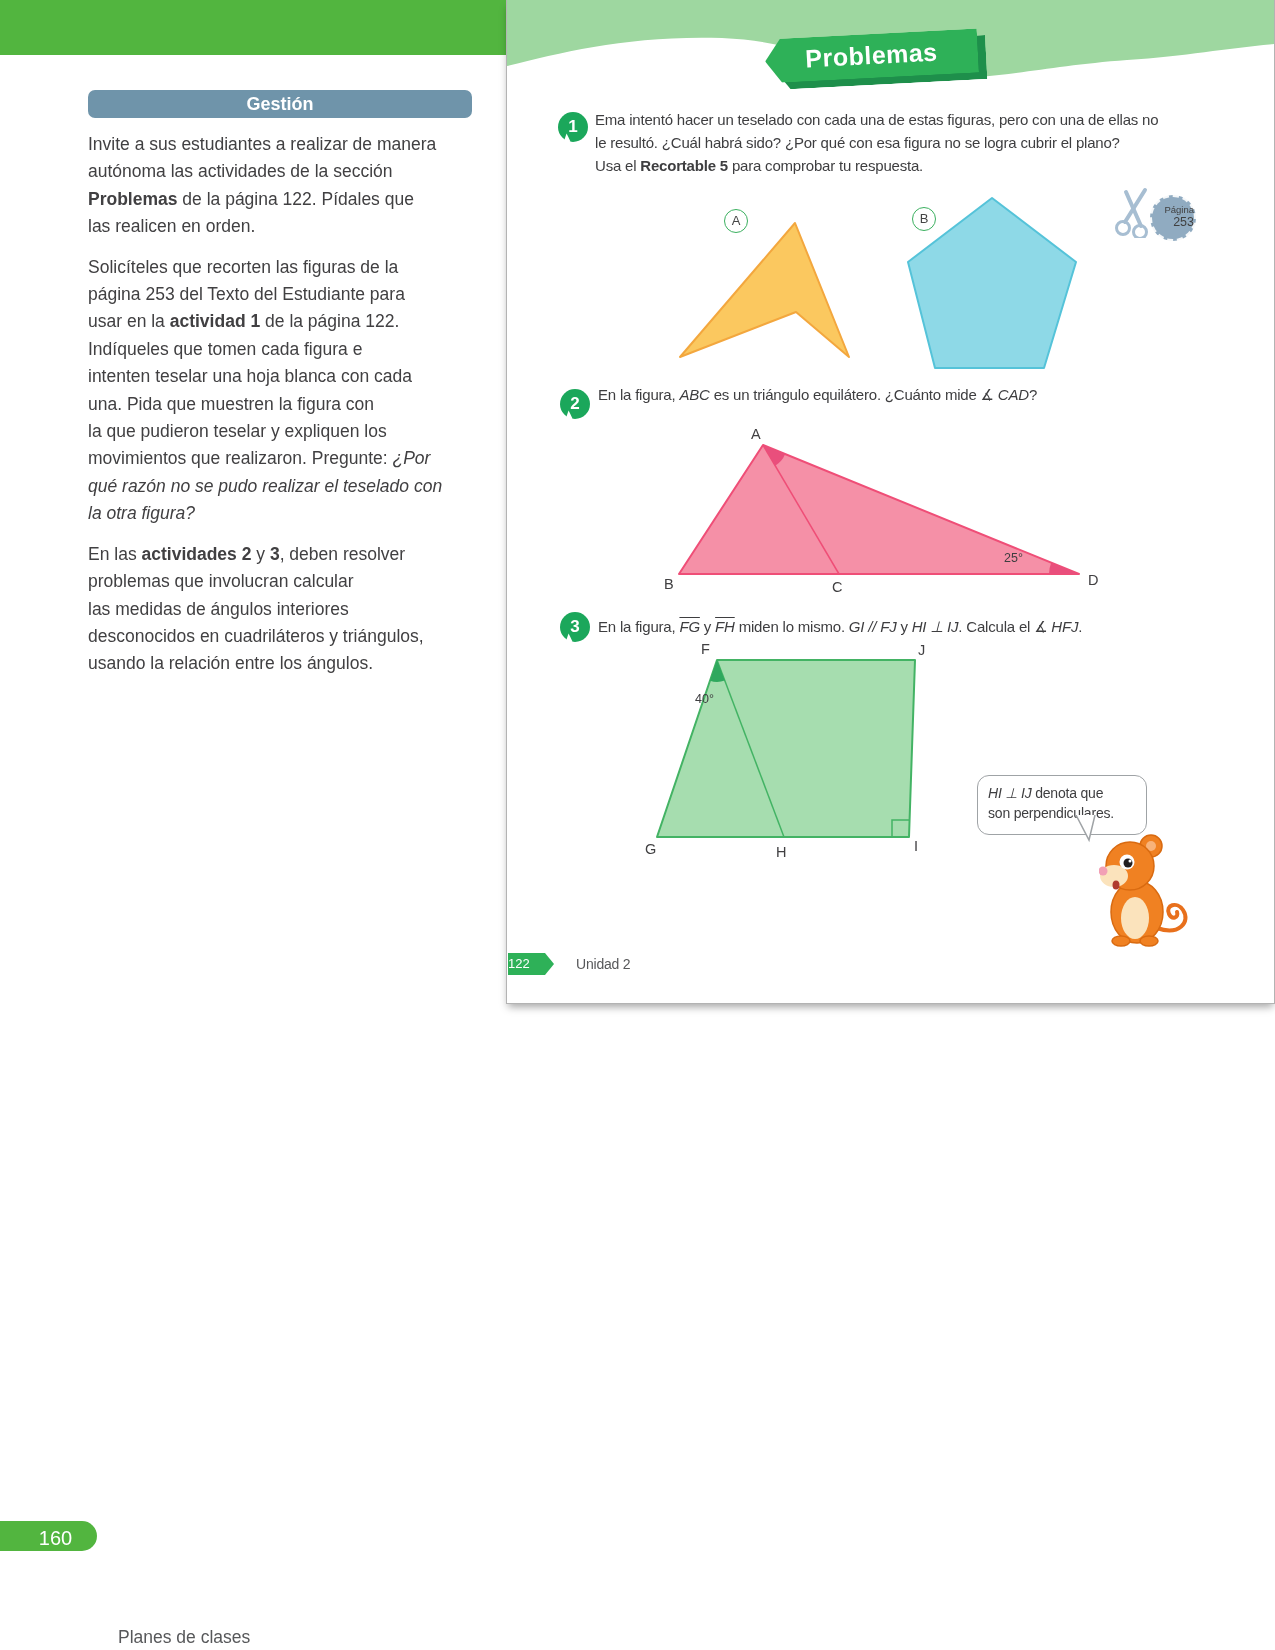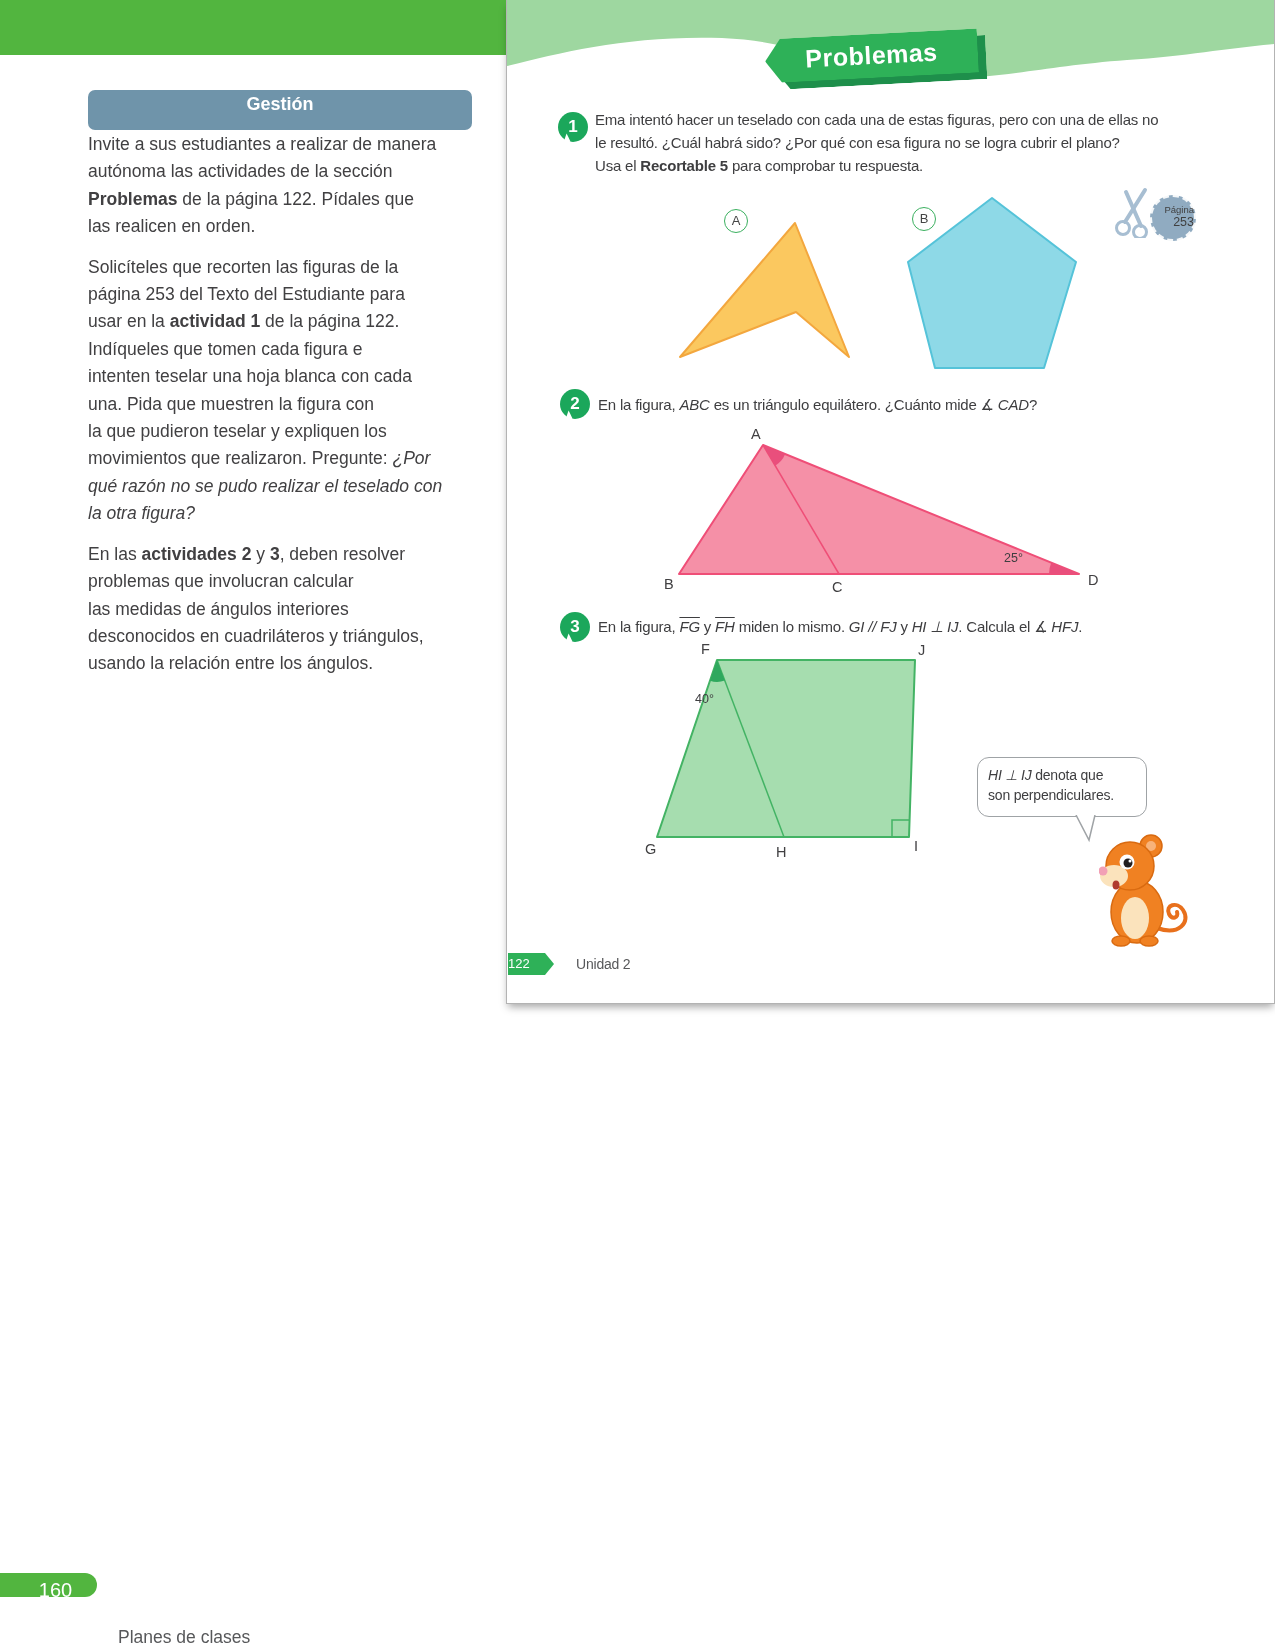--- a/index.html
+++ b/index.html
@@ -2,21 +2,21 @@
 <html><head>
 <meta charset="utf-8">
 <style>
   html,body{margin:0;padding:0;background:#fff;}
   body{width:1275px;height:1650px;position:relative;overflow:hidden;
        font-family:"Liberation Sans",sans-serif;-webkit-font-smoothing:antialiased;}
   .abs{position:absolute;}
   
   .topbar{left:0;top:0;width:506px;height:55px;background:#52B53F;}
   
-  .gestion{left:88px;top:90px;width:384px;height:40px;background:#6F94AA;border-radius:7px;
+  .gestion{left:88px;top:90px;width:384px;height:28px;background:#6F94AA;border-radius:7px;
            color:#fff;font-weight:bold;font-size:18px;text-align:center;line-height:28px;}
   .sidetext{left:88px;top:131px;width:410px;font-size:17.5px;line-height:27.4px;color:#414042;}
   .sidetext .para{margin-bottom:13px;}
   
   .page{left:506px;top:0;width:767px;height:1003px;background:#fff;
         border-left:1px solid #b3b3b3;border-right:1px solid #b3b3b3;border-bottom:1px solid #b3b3b3;
         box-shadow:0 5px 8px -2px rgba(0,0,0,.35);}
   .page .abs{position:absolute;}
   .banner{left:258px;top:34px;width:213px;height:44px;transform:rotate(-3deg);}
   .banner .back{position:absolute;left:8px;top:7px;width:213px;height:44px;background:#1E8F4B;
@@ -35,21 +35,21 @@
   .alabel{font-size:12.5px;color:#3E3E40;}
   .badge{width:46px;height:46px;border-radius:50%;background:#90ABC1;border:2px dashed rgba(255,255,255,.9);
         color:#404040;text-align:right;box-sizing:border-box;padding-top:7px;}
   .badge .l1{font-size:9.5px;line-height:11px;}
   .badge .l2{font-size:12.5px;line-height:14px;}
   .bubble{width:148px;min-height:44px;background:#fff;border:1.5px solid #9FA3A6;border-radius:12px;
         padding:7px 10px;font-size:14px;line-height:20px;color:#3E3E40;letter-spacing:-0.2px;white-space:nowrap;}
   .pagetag{width:46px;height:22px;background:#2EB158;color:#fff;font-size:13px;line-height:22px;
         text-align:left;clip-path:polygon(0 0,37px 0,46px 50%,37px 100%,0 100%);padding-right:6px;box-sizing:border-box;}
   .unitlabel{font-size:14px;color:#57585A;letter-spacing:-0.2px;}
-  .pill{left:0;top:1573px;width:97px;height:24px;background:#52B53F;border-radius:0 17px 17px 0;
+  .pill{left:0;top:1521px;width:97px;height:30px;background:#52B53F;border-radius:0 17px 17px 0;
         color:#fff;font-size:20px;text-align:center;line-height:34px;padding-left:14px;box-sizing:border-box;}
   .docfootlabel{left:118px;top:1580px;font-size:17.5px;color:#57585A;margin-top:47px;}
   svg{display:block;}
 </style>
 </head>
 <body>
 
 <div class="abs topbar"></div>
 
 <div class="abs gestion">Gestión</div>
@@ -113,21 +113,21 @@
       <circle cx="10" cy="44" r="6.5" stroke-width="3"></circle>
       <circle cx="27" cy="48" r="6.5" stroke-width="3"></circle>
     </g>
   </svg>
   <div class="abs badge" style="left:643px;top:195px;">
     <div class="l1">Página</div>
     <div class="l2">253</div>
   </div>
 
   <div class="abs numcircle" style="left:53px;top:389px;">2</div>
-  <div class="abs ptext" style="left:91px;top:393px;"><span>En la figura, </span><span style="font-style: italic;">ABC</span><span> es un triángulo equilátero. ¿Cuánto mide ∡ </span><span style="font-style: italic;">CAD</span><span>?</span></div>
+  <div class="abs ptext" style="left:91px;top:383px;"><span>En la figura, </span><span style="font-style: italic;">ABC</span><span> es un triángulo equilátero. ¿Cuánto mide ∡ </span><span style="font-style: italic;">CAD</span><span>?</span></div>
 
   <svg class="abs" style="left:134px;top:425px;" width="470" height="175" viewBox="0 0 470 175">
     <polygon points="122,20 38,149 438,149" fill="#F590A7" stroke="#EF4E77" stroke-width="2" stroke-linejoin="round"></polygon>
     <line x1="122" y1="20" x2="198" y2="149" stroke="#EF4E77" stroke-width="1.5"></line>
     <path d="M122,20 L134.2,40.7 A24 24 0 0 0 144.2,29.1 Z" fill="#E94F7C"></path>
     <path d="M438,149 L410.2,137.7 A30 30 0 0 0 408,149 Z" fill="#E94F7C"></path>
   </svg>
   <div class="abs vlabel" style="left:244px;top:426px;">A</div>
   <div class="abs vlabel" style="left:157px;top:576px;">B</div>
   <div class="abs vlabel" style="left:325px;top:579px;">C</div>
@@ -143,21 +143,21 @@
     <path d="M76,10 L68.9,30.8 A22 22 0 0 0 83.8,30.6 Z" fill="#2FA85E"></path>
     <path d="M251,187 L251,170 L268,170" fill="none" stroke="#43B364" stroke-width="1.5"></path>
   </svg>
   <div class="abs vlabel" style="left:194px;top:641px;">F</div>
   <div class="abs vlabel" style="left:411px;top:642px;">J</div>
   <div class="abs vlabel" style="left:138px;top:841px;">G</div>
   <div class="abs vlabel" style="left:269px;top:844px;">H</div>
   <div class="abs vlabel" style="left:407px;top:838px;">I</div>
   <div class="abs alabel" style="left:188px;top:692px;">40°</div>
 
-  <div class="abs bubble" style="left:470px;top:757px;">
+  <div class="abs bubble" style="left:470px;top:775px;">
       <div><span style="font-style: italic;">HI ⊥ IJ</span><span> denota que</span></div>
       <div><span>son perpendiculares.</span></div>
     </div>
   <svg class="abs" style="left:566px;top:815px;" width="26" height="28" viewBox="0 0 26 28">
     <polygon points="3,0 22,0 16,25" fill="#fff"></polygon>
     <path d="M3,0 L16,25 L22,0" fill="none" stroke="#9FA3A6" stroke-width="1.5"></path>
   </svg>
   <svg class="abs" style="left:592px;top:830px;" width="96" height="118" viewBox="0 0 96 118">
     <path d="M58,98 C80,106 92,92 84,80 C78,71 66,75 70,84 C73,90 80,88 78,82" fill="none" stroke="#E8701C" stroke-width="4" stroke-linecap="round"></path>
     <ellipse cx="38" cy="82" rx="26" ry="31" fill="#F08122" stroke="#D96A10" stroke-width="1.5"></ellipse>

